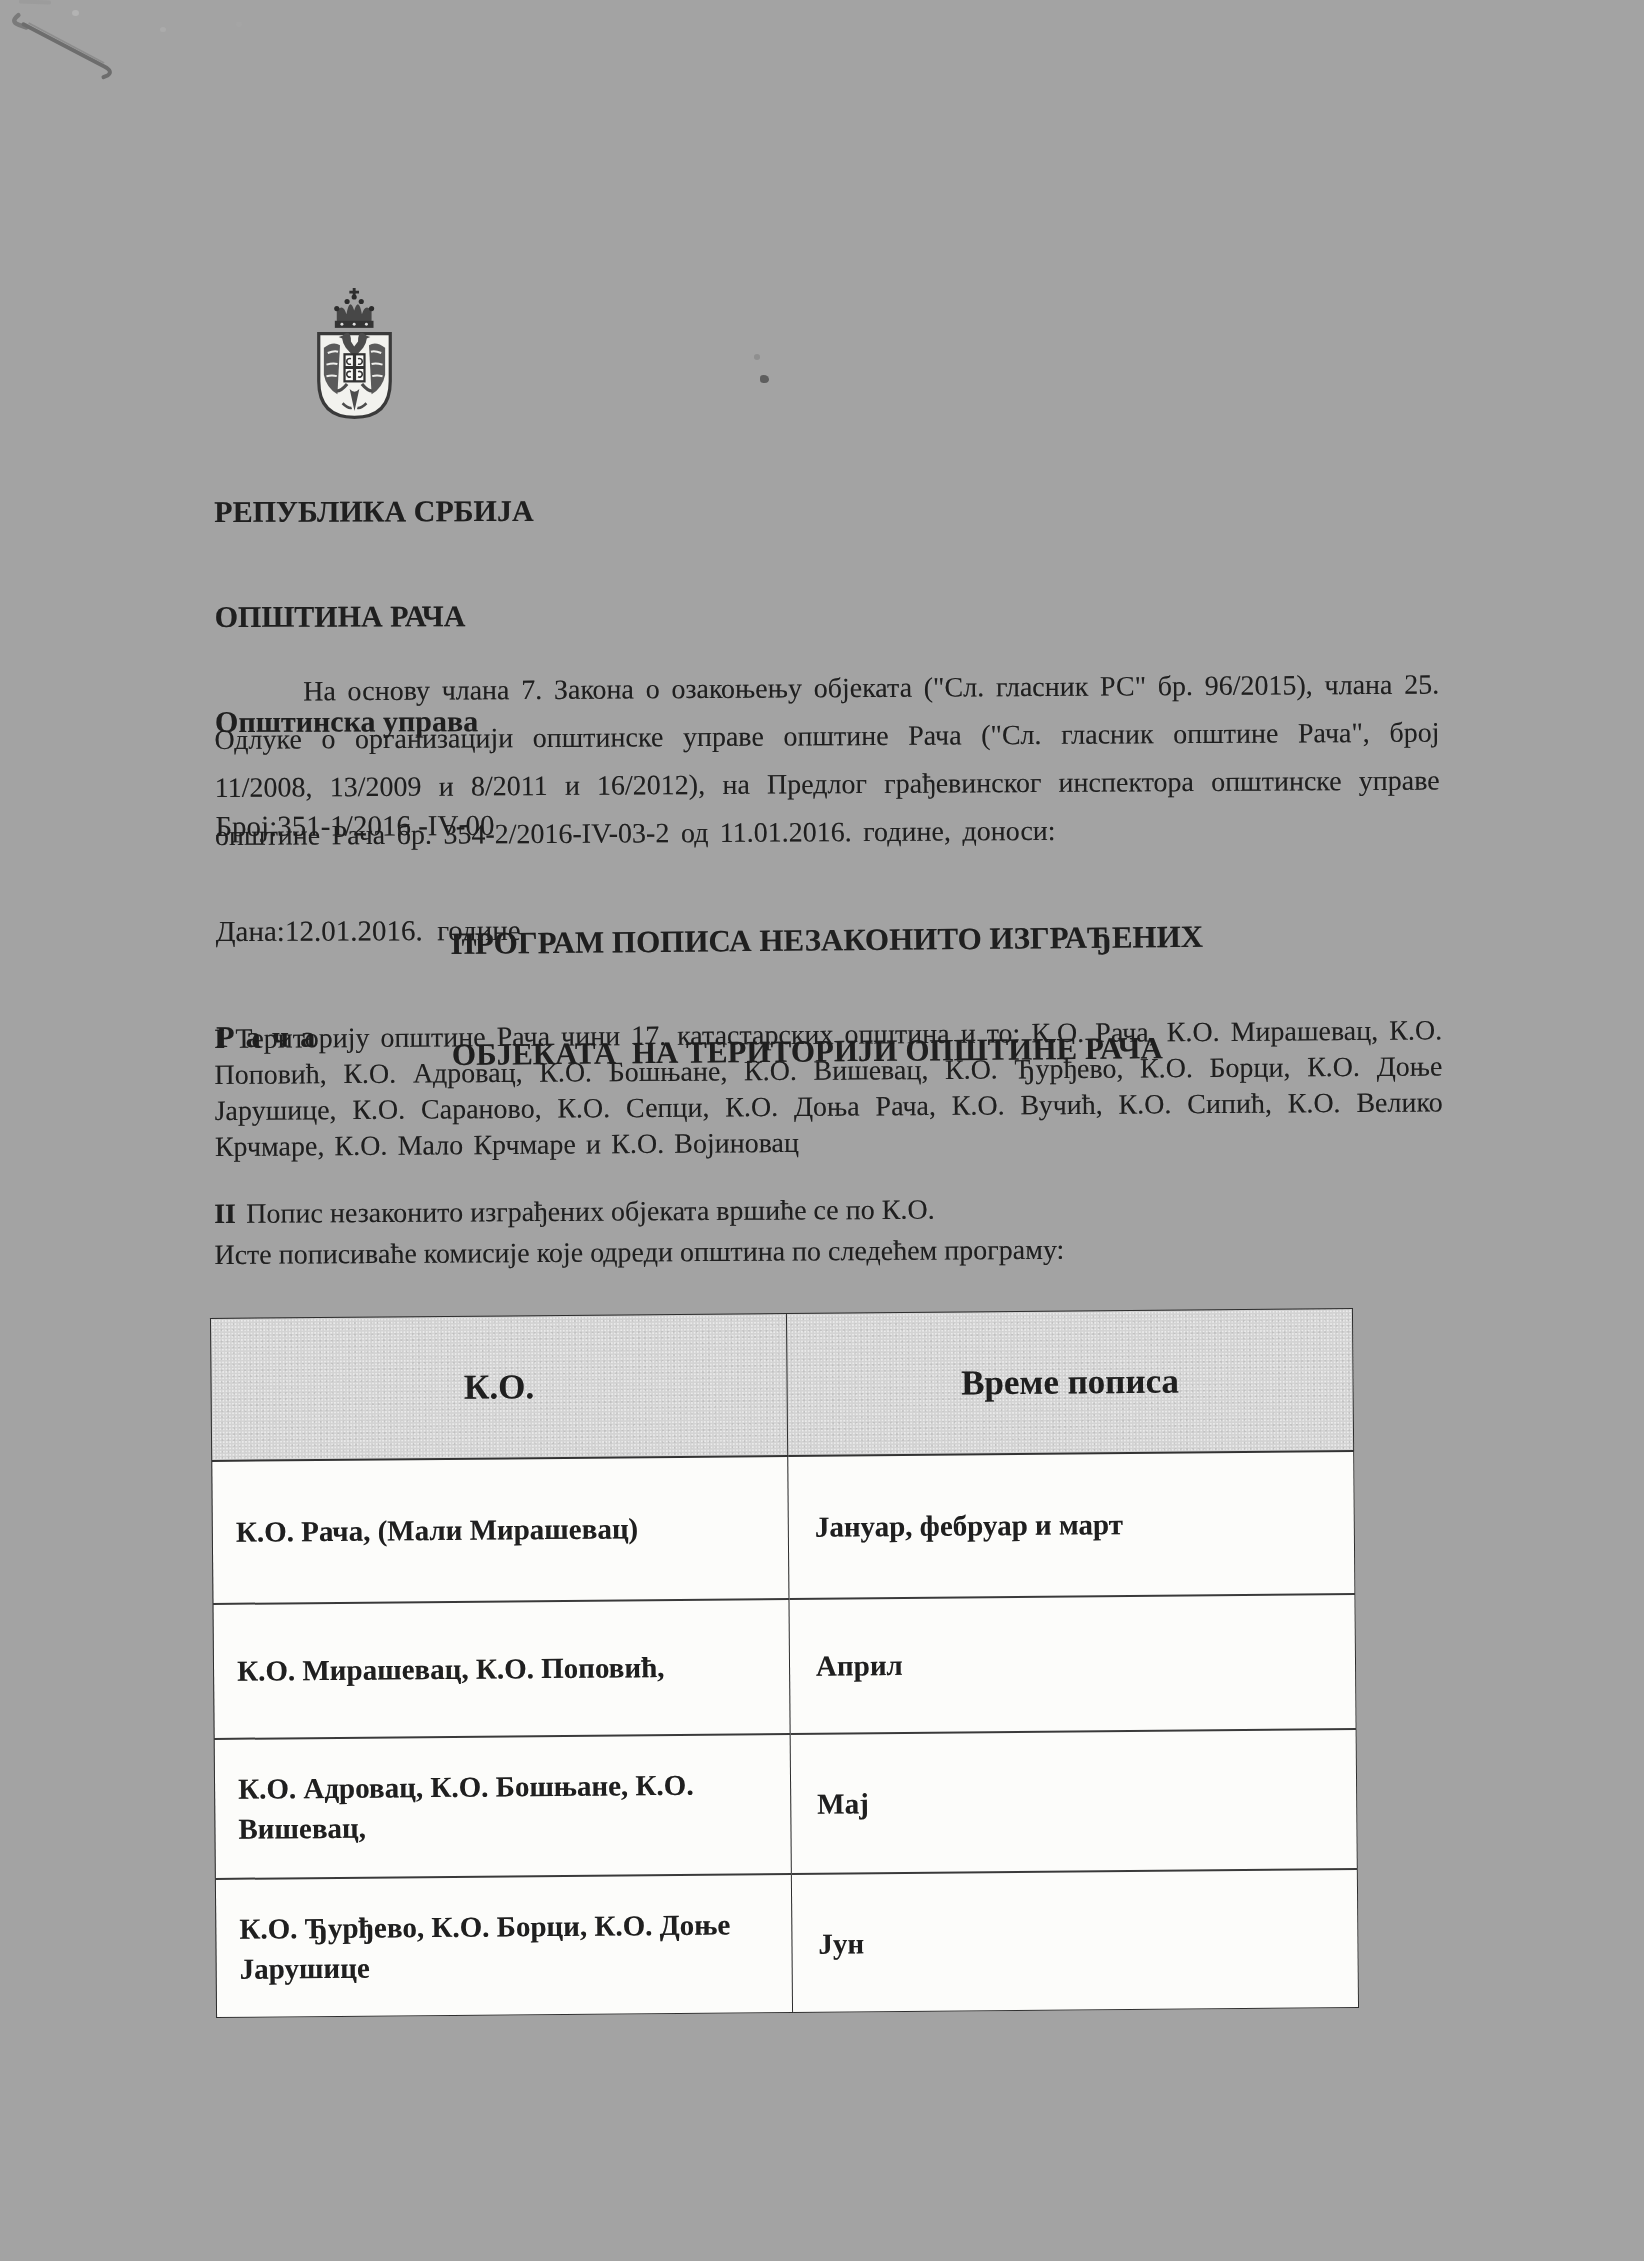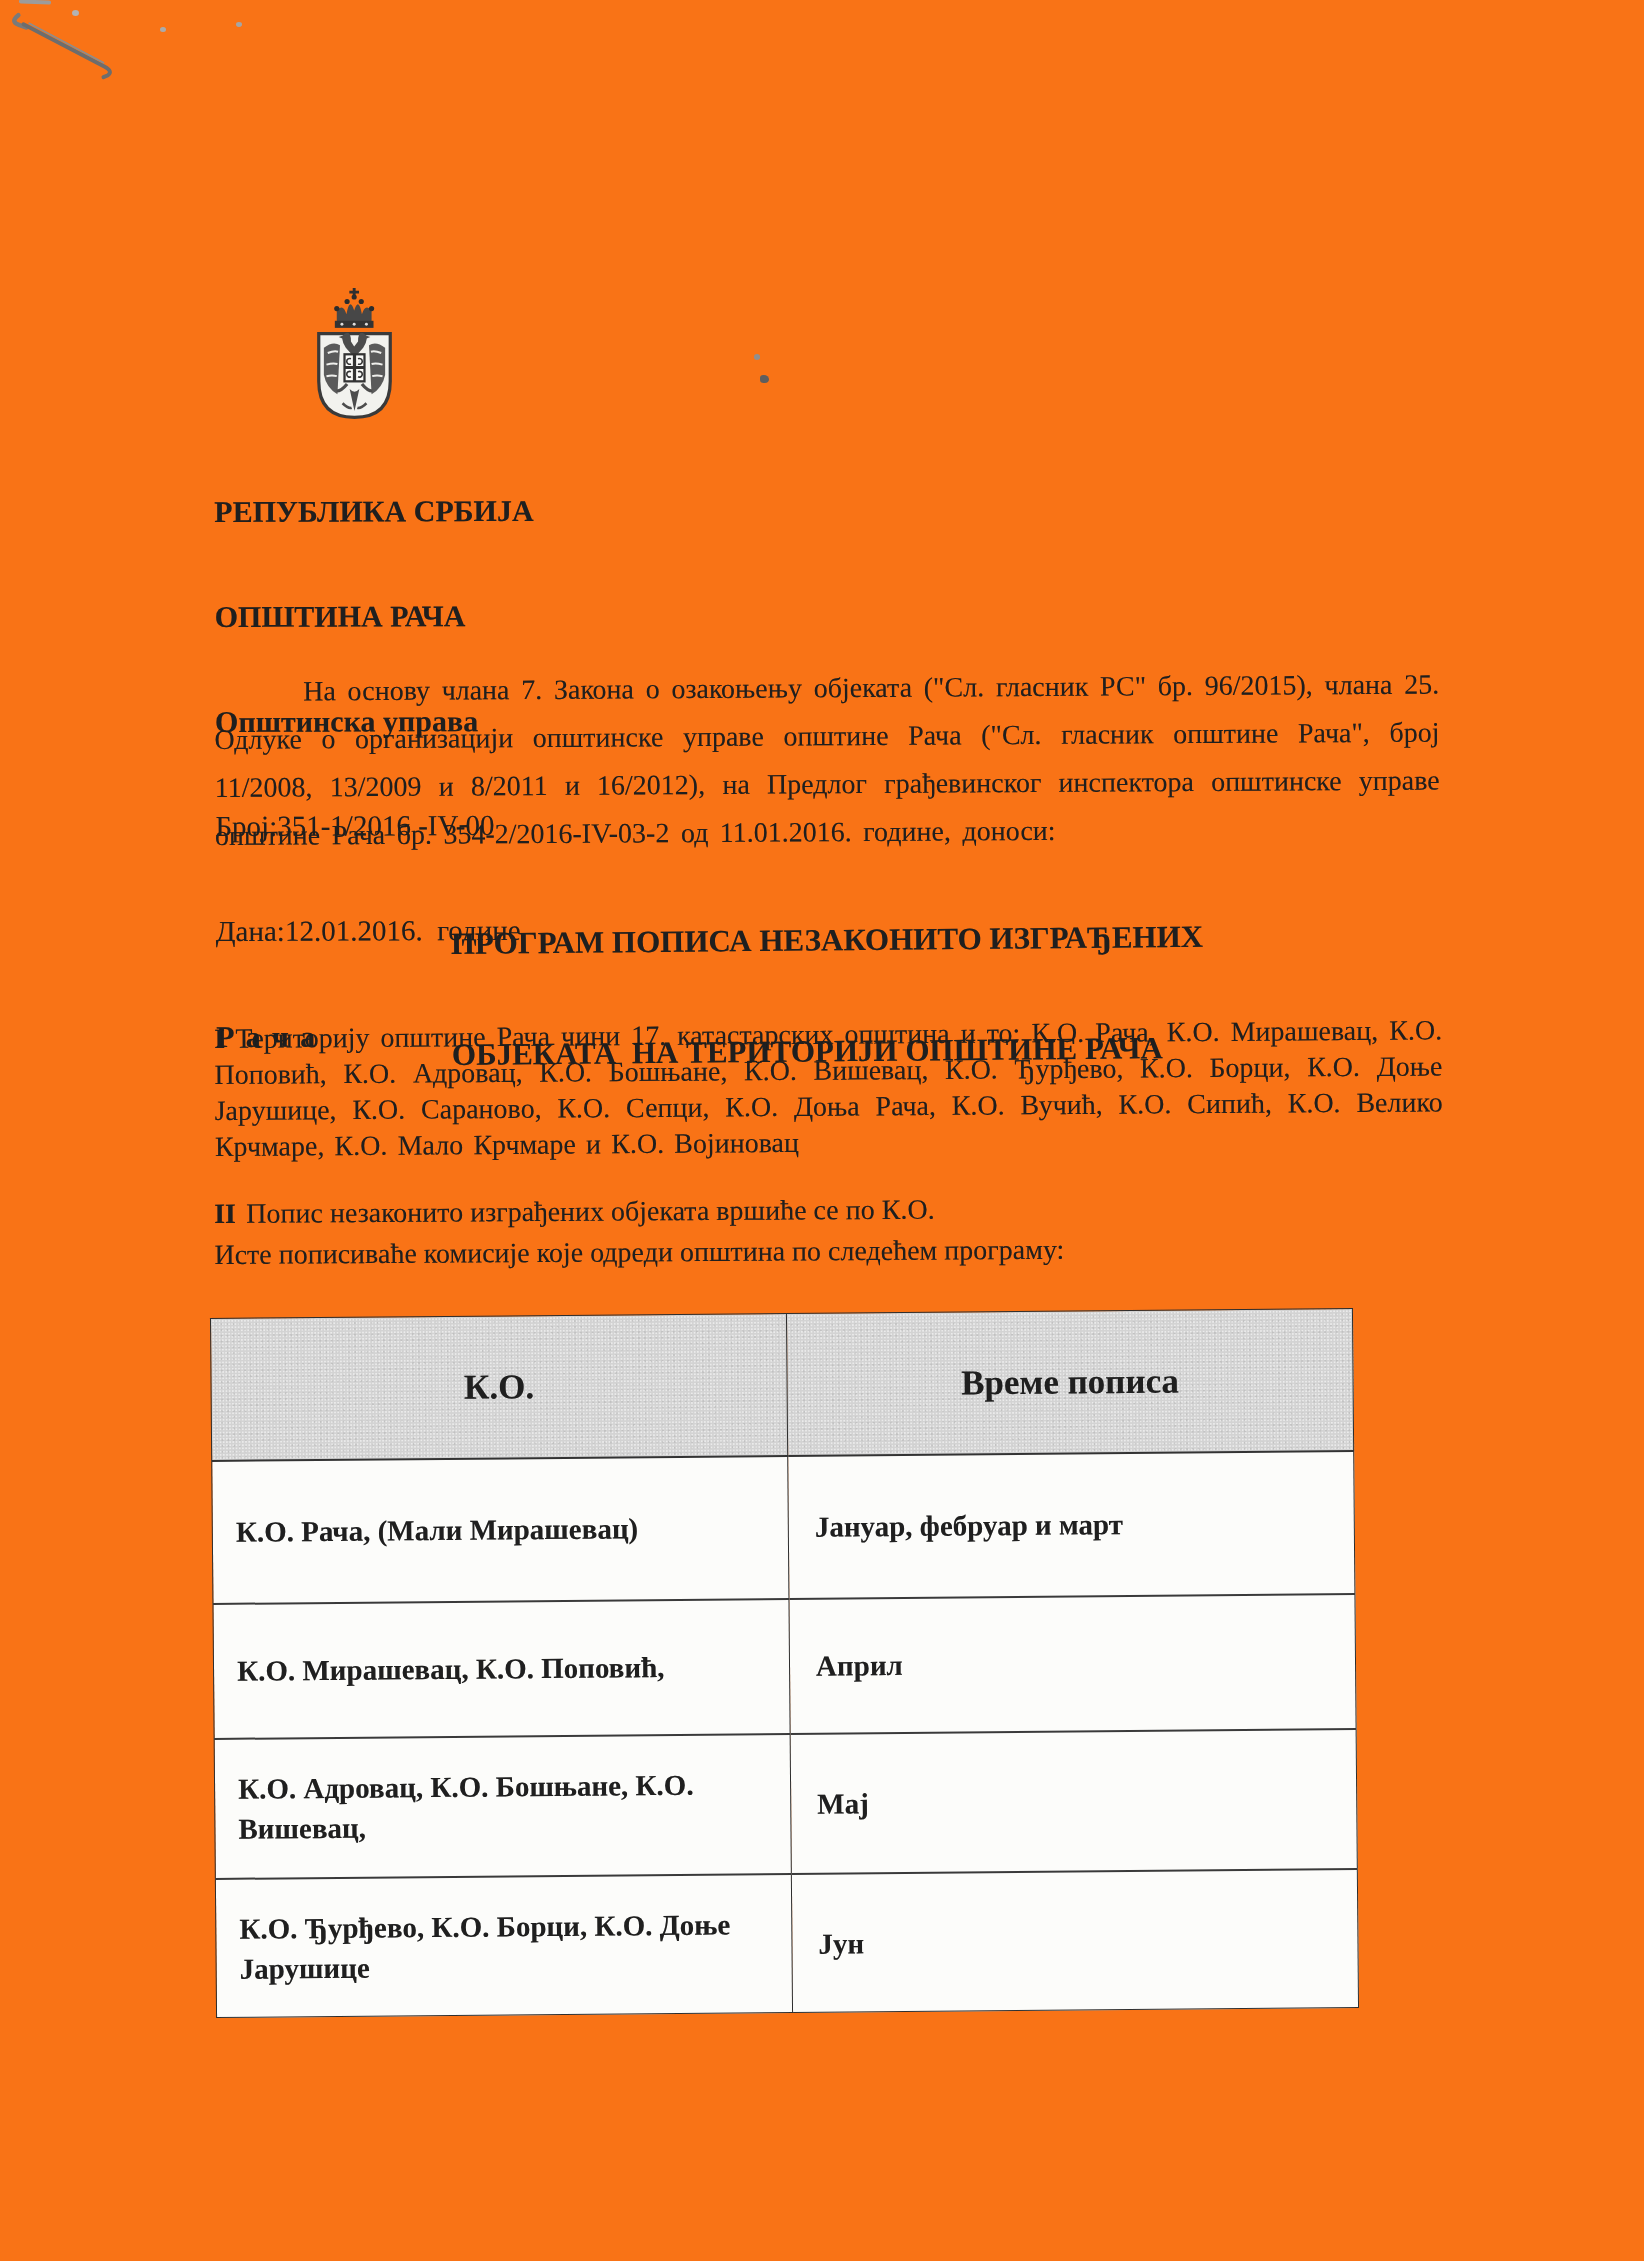--- a/index.html
+++ b/index.html
@@ -1,19 +1,19 @@
 <!DOCTYPE html>
 <html style="font-size:10.3px"><head>
 <meta charset="utf-8">
 <style>
   html,body{margin:0;padding:0;background:#e9e9e7;}
   .page{
     position:relative;
     width:1644px;height:2261px;
-    background:#f97316;
+    background:#a3a3a3;
     font-family:"Liberation Serif","DejaVu Serif",serif;
     color:#1f1f1f;
     overflow:hidden;
   }
   .ink{text-shadow:0 0 0.6px rgba(20,20,20,.35);}
   
   .pen-mark{position:absolute;left:7.7px;top:6.4px;}
   .speck{position:absolute;border-radius:50%;}
   .sp1{left:19.3px;top:0;width:32px;height:3.9px;background:#9c9c9c;border-radius:1.9px;transform:rotate(2deg);}
   .sp2{left:72px;top:10.3px;width:7px;height:5.8px;background:#b3b3b3;}

